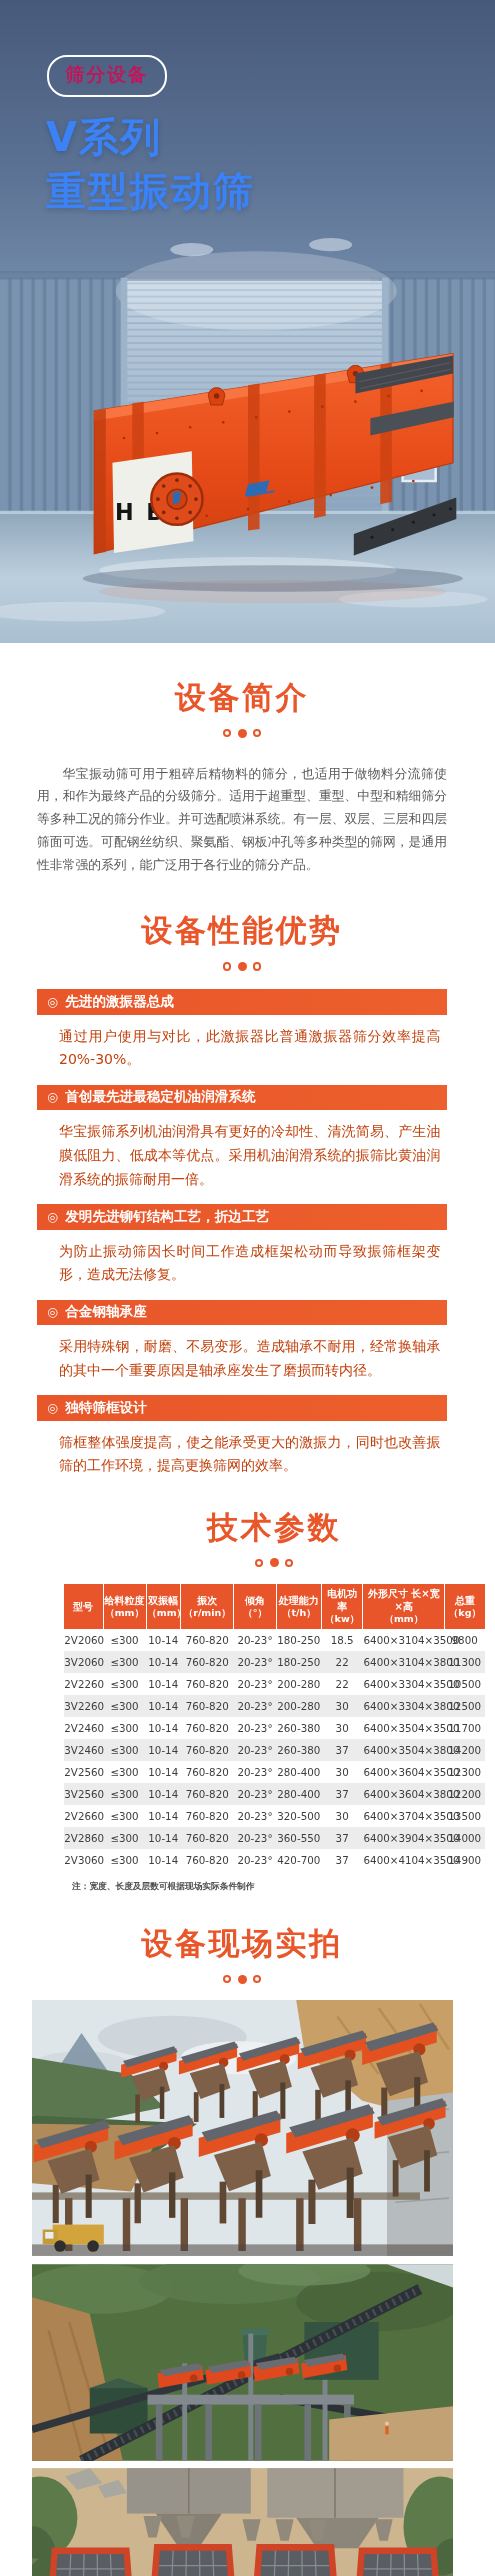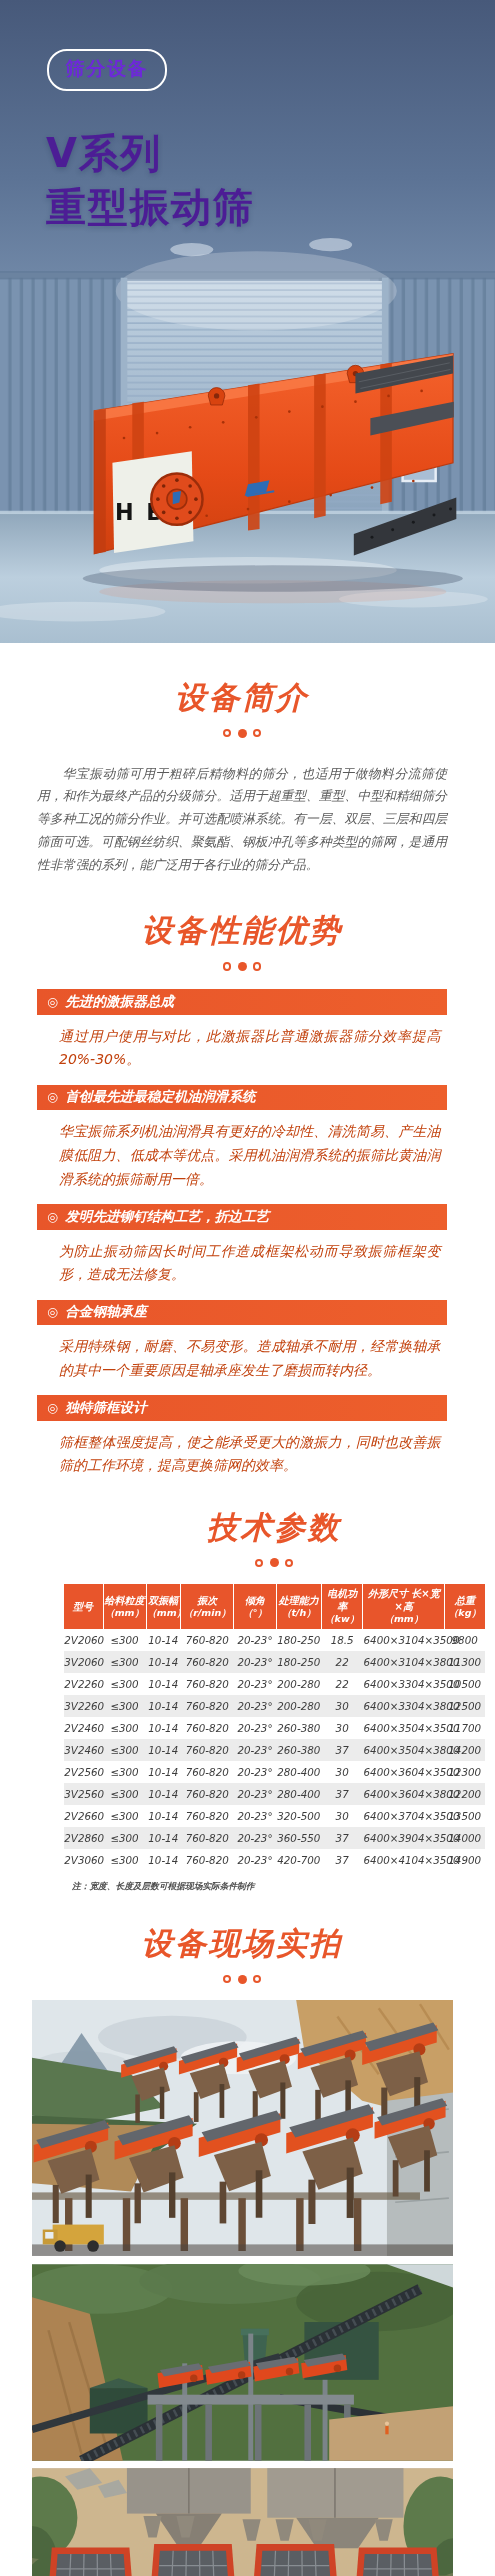--- a/index.html
+++ b/index.html
@@ -2,26 +2,26 @@
 <html style="font-size:13.2px"><head>
 <meta charset="utf-8">
 <style>
   html,body{margin:0;padding:0;background:#fff;}
   .page{width:496px;height:2576px;overflow:hidden;background:#fff;position:relative;
         font-family:"DejaVu Sans","Liberation Sans",sans-serif;}
   
   .hero{position:relative;width:496px;height:643px;overflow:hidden;}
   .hero-svg{position:absolute;inset:0;width:100%;height:100%;display:block;}
   .hero-copy{position:absolute;top:0;left:0;width:100%;z-index:2;}
-  .badge{position:absolute;top:49px;left:47px;padding:5px 16.5px 6.6px;border:2.5px solid #fff;
-         border-radius:20px;color:#6d28d9;font-size:19px;font-weight:700;letter-spacing:1.7px;}
-  .hero-title{position:absolute;top:126px;left:46px;color:#4c1d95;font-weight:800;
+  .badge{position:absolute;top:55px;left:47px;padding:5px 16.5px 6.6px;border:2.5px solid #fff;
+         border-radius:20px;color:#be185d;font-size:19px;font-weight:700;letter-spacing:1.7px;}
+  .hero-title{position:absolute;top:110px;left:46px;color:#3b82f6;font-weight:800;
               font-size:40px;line-height:1.36;letter-spacing:1.7px;text-shadow:0 1.7px 5px rgba(20,40,70,.25);}
   
-  .section{width:484px;font-style:italic;}
+  .section{width:484px;}
   .section-title{margin:0;text-align:center;color:#E8562A;font-size:31px;font-weight:800;
                  letter-spacing:2.5px;line-height:1.2;}
   .dots{display:flex;justify-content:center;align-items:center;gap:6.6px;margin-top:12.4px;}
   .dot{box-sizing:border-box;width:8.3px;height:8.3px;border-radius:50%;}
   .dot.hollow{border:2.1px solid #E8562A;background:#fff;}
   .dot.fill{width:9px;height:9px;background:#E8562A;}
   .intro{padding-top:36px;}
   .intro-body{margin:25px 37px 0;font-size:12.8px;color:#5a5a5a;line-height:1.78;
               text-align:justify;text-indent:2em;}
   .advantages{padding-top:36px;}

